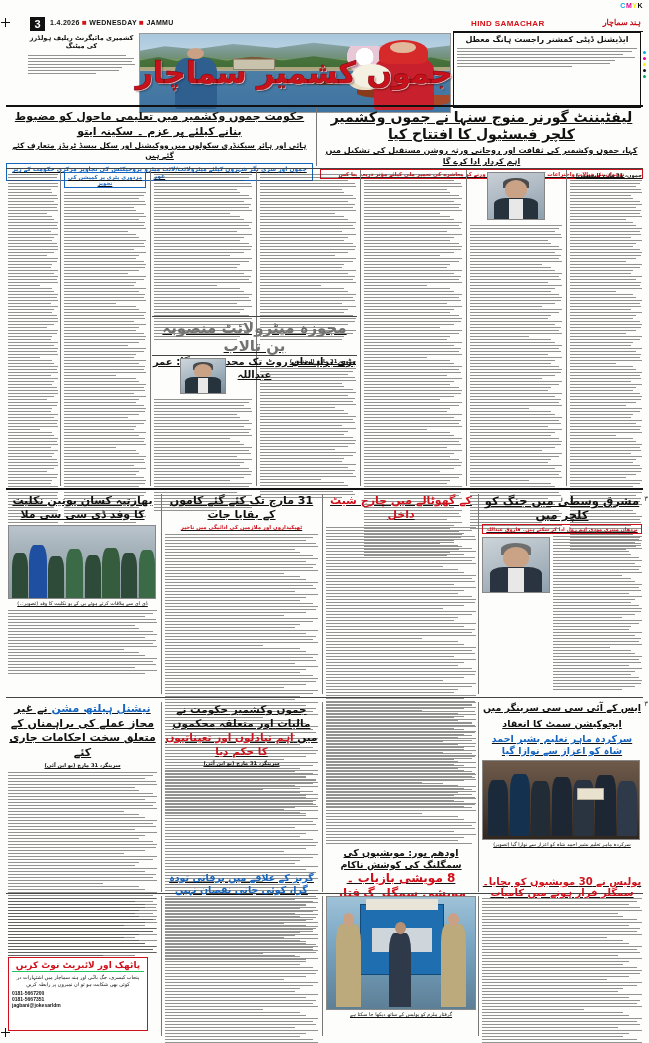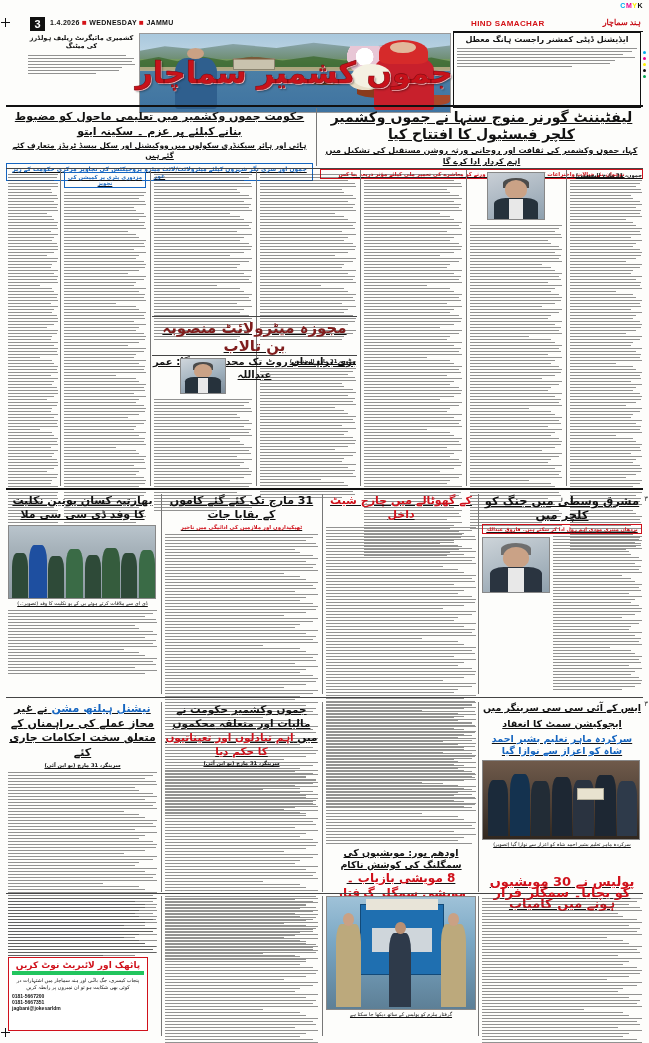--- a/index.html
+++ b/index.html
@@ -113,21 +113,21 @@
   .ph-police .truck{position:absolute;left:22%;top:6%;width:56%;height:62%;background:#1f6fb0;border:1px solid #134a78;}
   .ph-police .truck .grill{position:absolute;left:14%;top:34%;width:72%;height:34%;background:#cfd6db;}
   .ph-police .truck .top{position:absolute;left:6%;top:-8%;width:88%;height:16%;background:#e8e4d8;}
   .ph-police .cop{position:absolute;bottom:2%;width:17%;height:74%;background:#bca97c;border-radius:22% 22% 0 0;}
   .ph-police .cop:before{content:"";position:absolute;left:28%;top:-13%;width:44%;height:15%;background:#caa184;border-radius:50%;}
   .ph-police .det{position:absolute;left:42%;bottom:2%;width:15%;height:66%;background:#2e3a4a;border-radius:24% 24% 0 0;}
   .ph-police .det:before{content:"";position:absolute;left:26%;top:-15%;width:48%;height:16%;background:#b98f72;border-radius:50%;}
 
   
   #contactbox{position:absolute;left:8px;bottom:12px;width:140px;height:74px;border:1.6px solid #d0111b;box-sizing:border-box;padding:2px 3px;background:#fff;}
-  #contactbox .ttl{color:#d0111b;font-family:"DejaVu Sans",sans-serif;direction:rtl;text-align:center;font-size:9px;font-weight:bold;border-bottom:4px solid #22c55e;padding-bottom:1px;}
+  #contactbox .ttl{color:#d0111b;font-family:"DejaVu Sans",sans-serif;direction:rtl;text-align:center;font-size:9px;font-weight:bold;border-bottom:1px solid #22c55e;padding-bottom:1px;}
   #contactbox .ph{font-family:"Liberation Sans",sans-serif;font-size:5px;font-weight:bold;text-align:left;color:#111;}
   #contactbox .em{font-family:"Liberation Sans",sans-serif;font-size:5px;font-weight:bold;color:#111;}
   .bottomreg{position:absolute;left:1px;bottom:6px;width:9px;height:9px;}
   .bottomreg:before{content:"";position:absolute;left:0;top:4px;width:9px;height:1px;background:#111}
   .bottomreg:after{content:"";position:absolute;left:4px;top:0;width:1px;height:9px;background:#111}
 
   .pagenum-side{position:absolute;right:1px;font-family:"DejaVu Sans",sans-serif;font-size:7px;color:#333;}
 </style>
 </head>
 <body>
@@ -618,21 +618,21 @@
         <i class="s5"></i>
         <i class="s1"></i>
         <i class="s3"></i>
         <i class="s8"></i>
         <i class="s4"></i>
     </div>
   </div>
 
   <div class="col" style="left:152px;top:316px;width:205px;height:40px;border-top:1px solid #444;border-bottom:1px solid #444">
     <div class="head-lg" style="font-size:15px;line-height:18px;margin-top:2px;color:#111">
-      <span style="color:#7f1d1d">مجوزہ میٹرولائٹ منصوبہ بن تالاب</span>
+      <span style="color:#737373">مجوزہ میٹرولائٹ منصوبہ بن تالاب</span>
     </div>
     <div class="head-lg" style="font-size:10px;line-height:13px">بڑی براہمناں روٹ تک محدود رہے گا: عمر عبداللہ</div>
   </div>
 
   <div class="col" style="left:154px;top:358px;width:98px;height:126px">
     <div class="photo ph-portrait" style="width:44px;height:34px;margin:0 auto 3px auto">
       <div class="hair"></div>
         <div class="face"></div>
         <div class="torso"></div>
         <div class="shirt"></div>
@@ -1661,23 +1661,28 @@
     </div>
     <div class="caption" style="margin-top:1px">سرکردہ ماہر تعلیم بشیر احمد شاہ کو اعزاز سے نوازا گیا (تصویر)</div>
   </div>
 
   <div class="hrule thinr" style="top:893px"></div>
 
   <div class="colsep" style="left:161px;top:896px;height:140px"></div>
   <div class="colsep" style="left:322px;top:896px;height:140px"></div>
   <div class="colsep" style="left:478px;top:896px;height:140px"></div>
 
+  <div class="col" style="left:165px;top:872px;width:153px;height:18px">
+    <div class="head-lg" style="font-size:9.5px;line-height:12px">
+      <span style="color:#1565c0">گریز کے علاقے میں برفانی تودہ گرا، کوئی جانی نقصان نہیں</span>
+    </div>
+  </div>
 
   <div class="col" style="left:482px;top:876px;width:160px;height:16px">
-    <div class="head-lg" style="font-size:13px;line-height:11px">
+    <div class="head-lg" style="font-size:10px;line-height:11px">
       <span style="color:#d0111b">پولیس نے 30 مویشیوں کو بچایا۔ سمگلر فرار ہونے میں کامیاب</span>
     </div>
   </div>
 
   <div class="col" style="left:165px;top:896px;width:153px;height:140px">
     <div class="lines dense">
       <i class="s1"></i>
         <i class="s3"></i>
         <i class="s2"></i>
         <i class="s7"></i>

